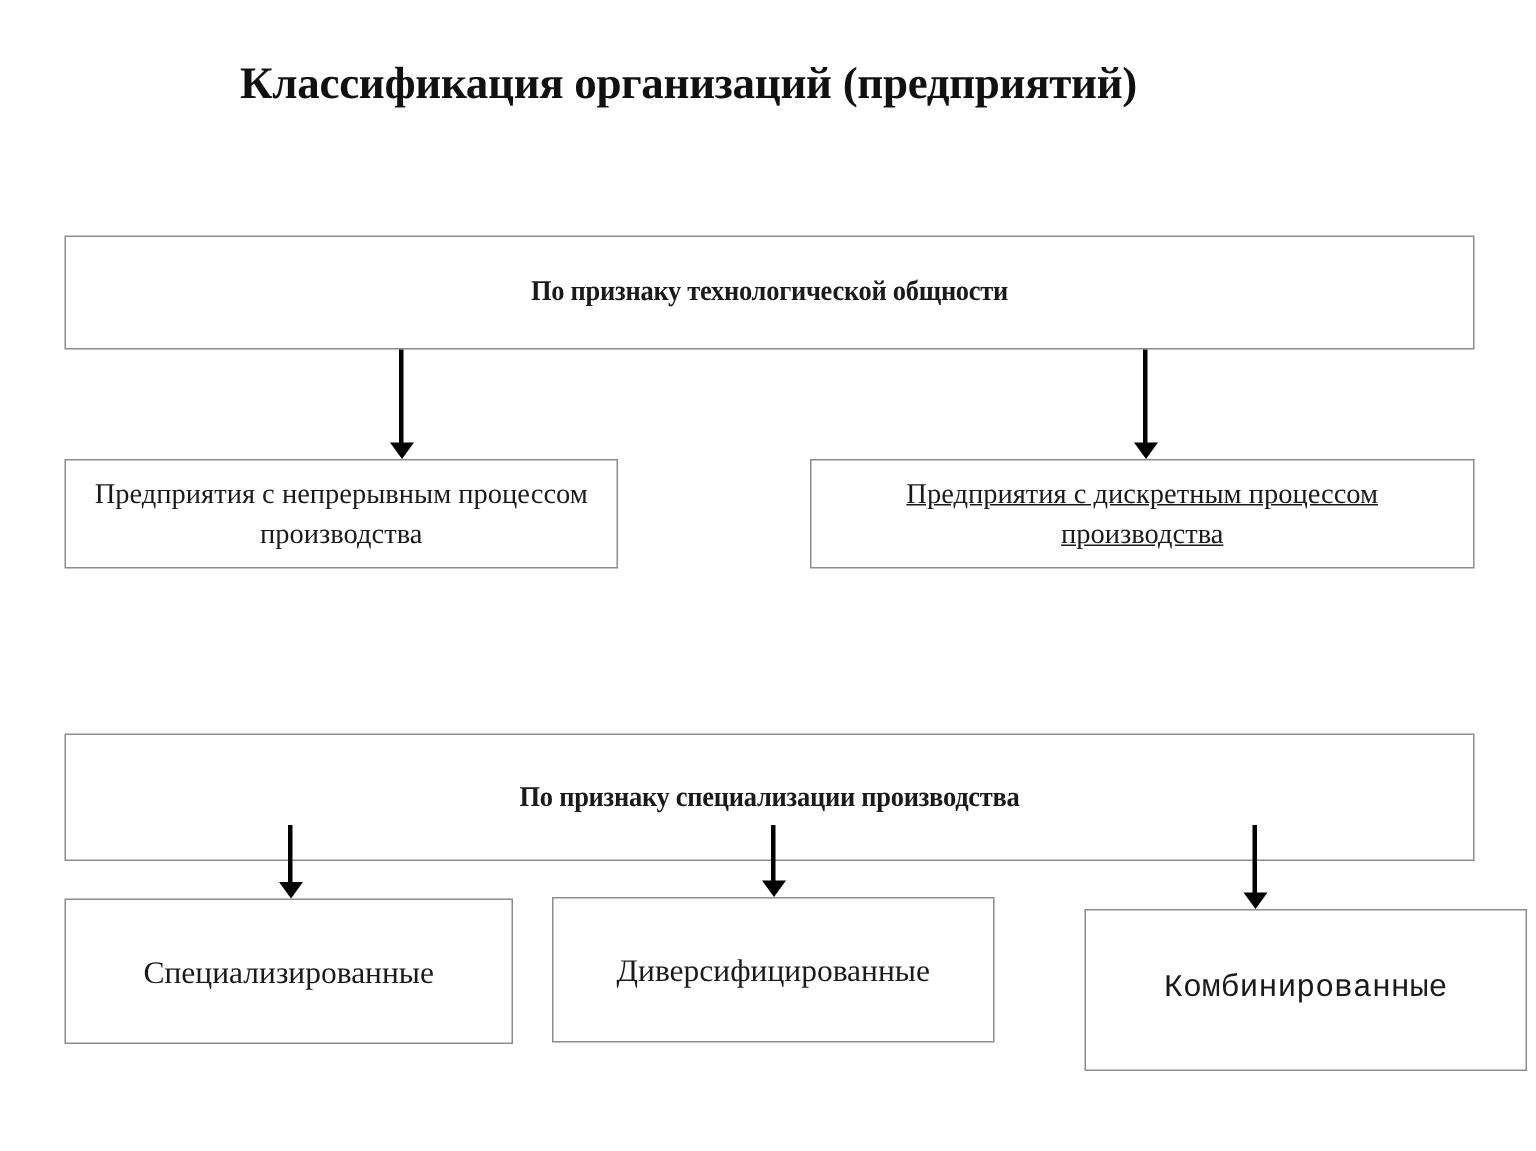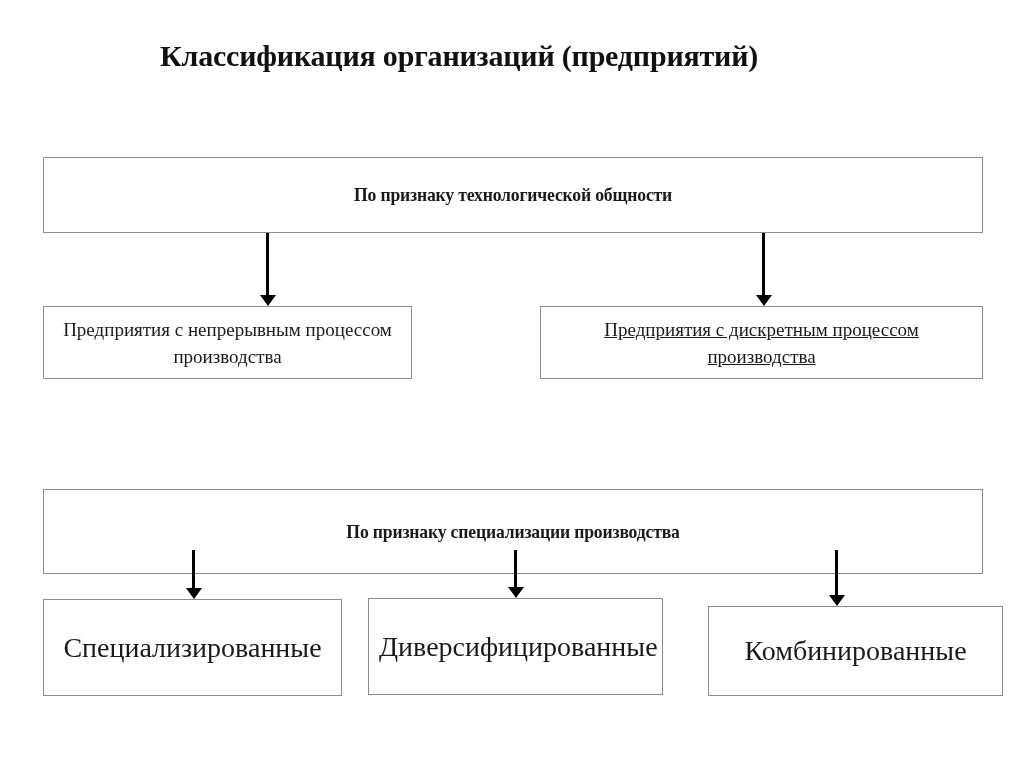--- a/index.html
+++ b/index.html
@@ -59,32 +59,32 @@
     transform: scaleX(0.93);
   }
 
   
   .node-leaf .node-label {
     font-weight: normal;
     font-size: 19px;
     line-height: 27px;
   }
   .node-leaf-big .node-label {
-    font-size: 28px;
+    font-size: 21px;
     line-height: 28px;
   }
 
   
   #box-tech-header   { left: 43px;  top: 157px; width: 940px; height: 76px; }
   #box-continuous    { left: 43px;  top: 306px; width: 369px; height: 73px; }
   #box-discrete      { left: 540px; top: 306px; width: 443px; height: 73px; text-decoration: underline; }
   #box-spec-header   { left: 43px;  top: 465px; width: 940px; height: 85px; margin-top: 24px; }
   #box-specialized   { left: 43px;  top: 599px; width: 299px; height: 97px; }
   #box-diversified   { left: 368px; top: 598px; width: 295px; height: 97px; align-items: center; }
-  #box-combined      { left: 708px; top: 606px; width: 295px; height: 90px; }
+  #box-combined      { left: 723px; top: 606px; width: 295px; height: 108px; font-family: Liberation Mono, monospace; }
 
   
   .arrow {
     position: absolute;
     width: 3px;
     background: #000000;
   }
   .arrow::after {
     content: "";
     position: absolute;

